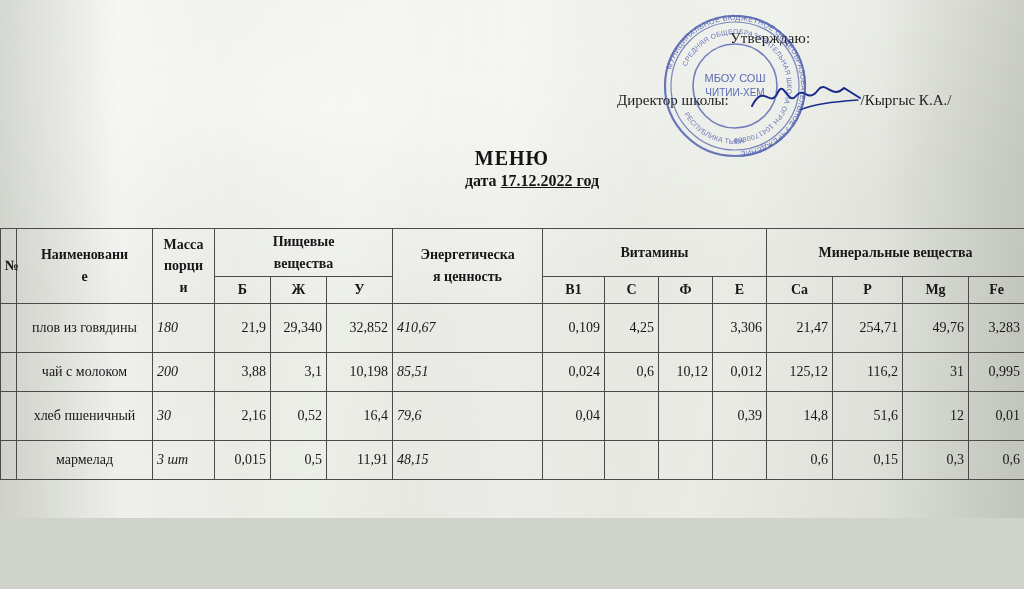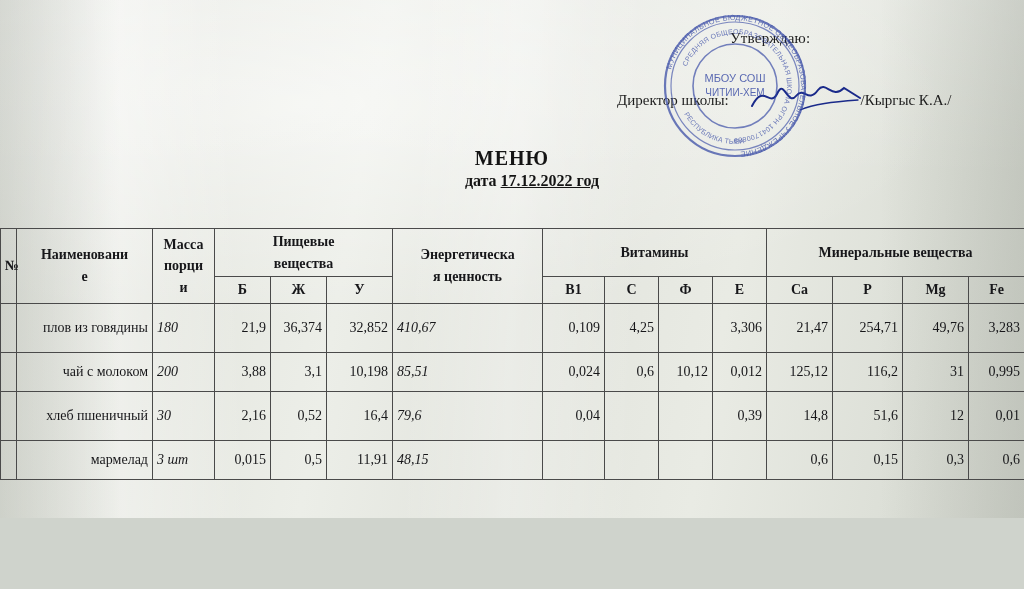--- a/index.html
+++ b/index.html
@@ -140,21 +140,21 @@
     font-weight: bold;
     text-align: center;
     vertical-align: middle;
     line-height: 1.55;
   }
   .hrow1 th { height: 26px; }
   .hdr-tall { height: 86px; }
   .c-center { text-align: left; font-style: italic; }
   .num { text-align: right; padding-left: 6px; }
   td.namecell {
-    text-align: right;
+    text-align: center;
     padding-left: 8px;
     line-height: 1.35;
   }
   tr.datarow td { height: 34px; vertical-align: middle; }
   tr.datarow.tall td { height: 44px; }
 
   
 </style>
 </head>
 <body>
@@ -259,21 +259,21 @@
           <th>Mg</th>
           <th>Fe</th>
         </tr>
       </thead>
       <tbody>
         <tr class="datarow tall">
           <td class="c-center"></td>
           <td class="namecell">плов из говядины</td>
           <td class="c-center">180</td>
           <td class="num">21,9</td>
-          <td class="num">36,374</td>
+          <td class="num">29,340</td>
           <td class="num">32,852</td>
           <td class="c-center">410,67</td>
           <td class="num">0,109</td>
           <td class="num">4,25</td>
           <td class="num"></td>
           <td class="num">3,306</td>
           <td class="num">21,47</td>
           <td class="num">254,71</td>
           <td class="num">49,76</td>
           <td class="num">3,283</td>

